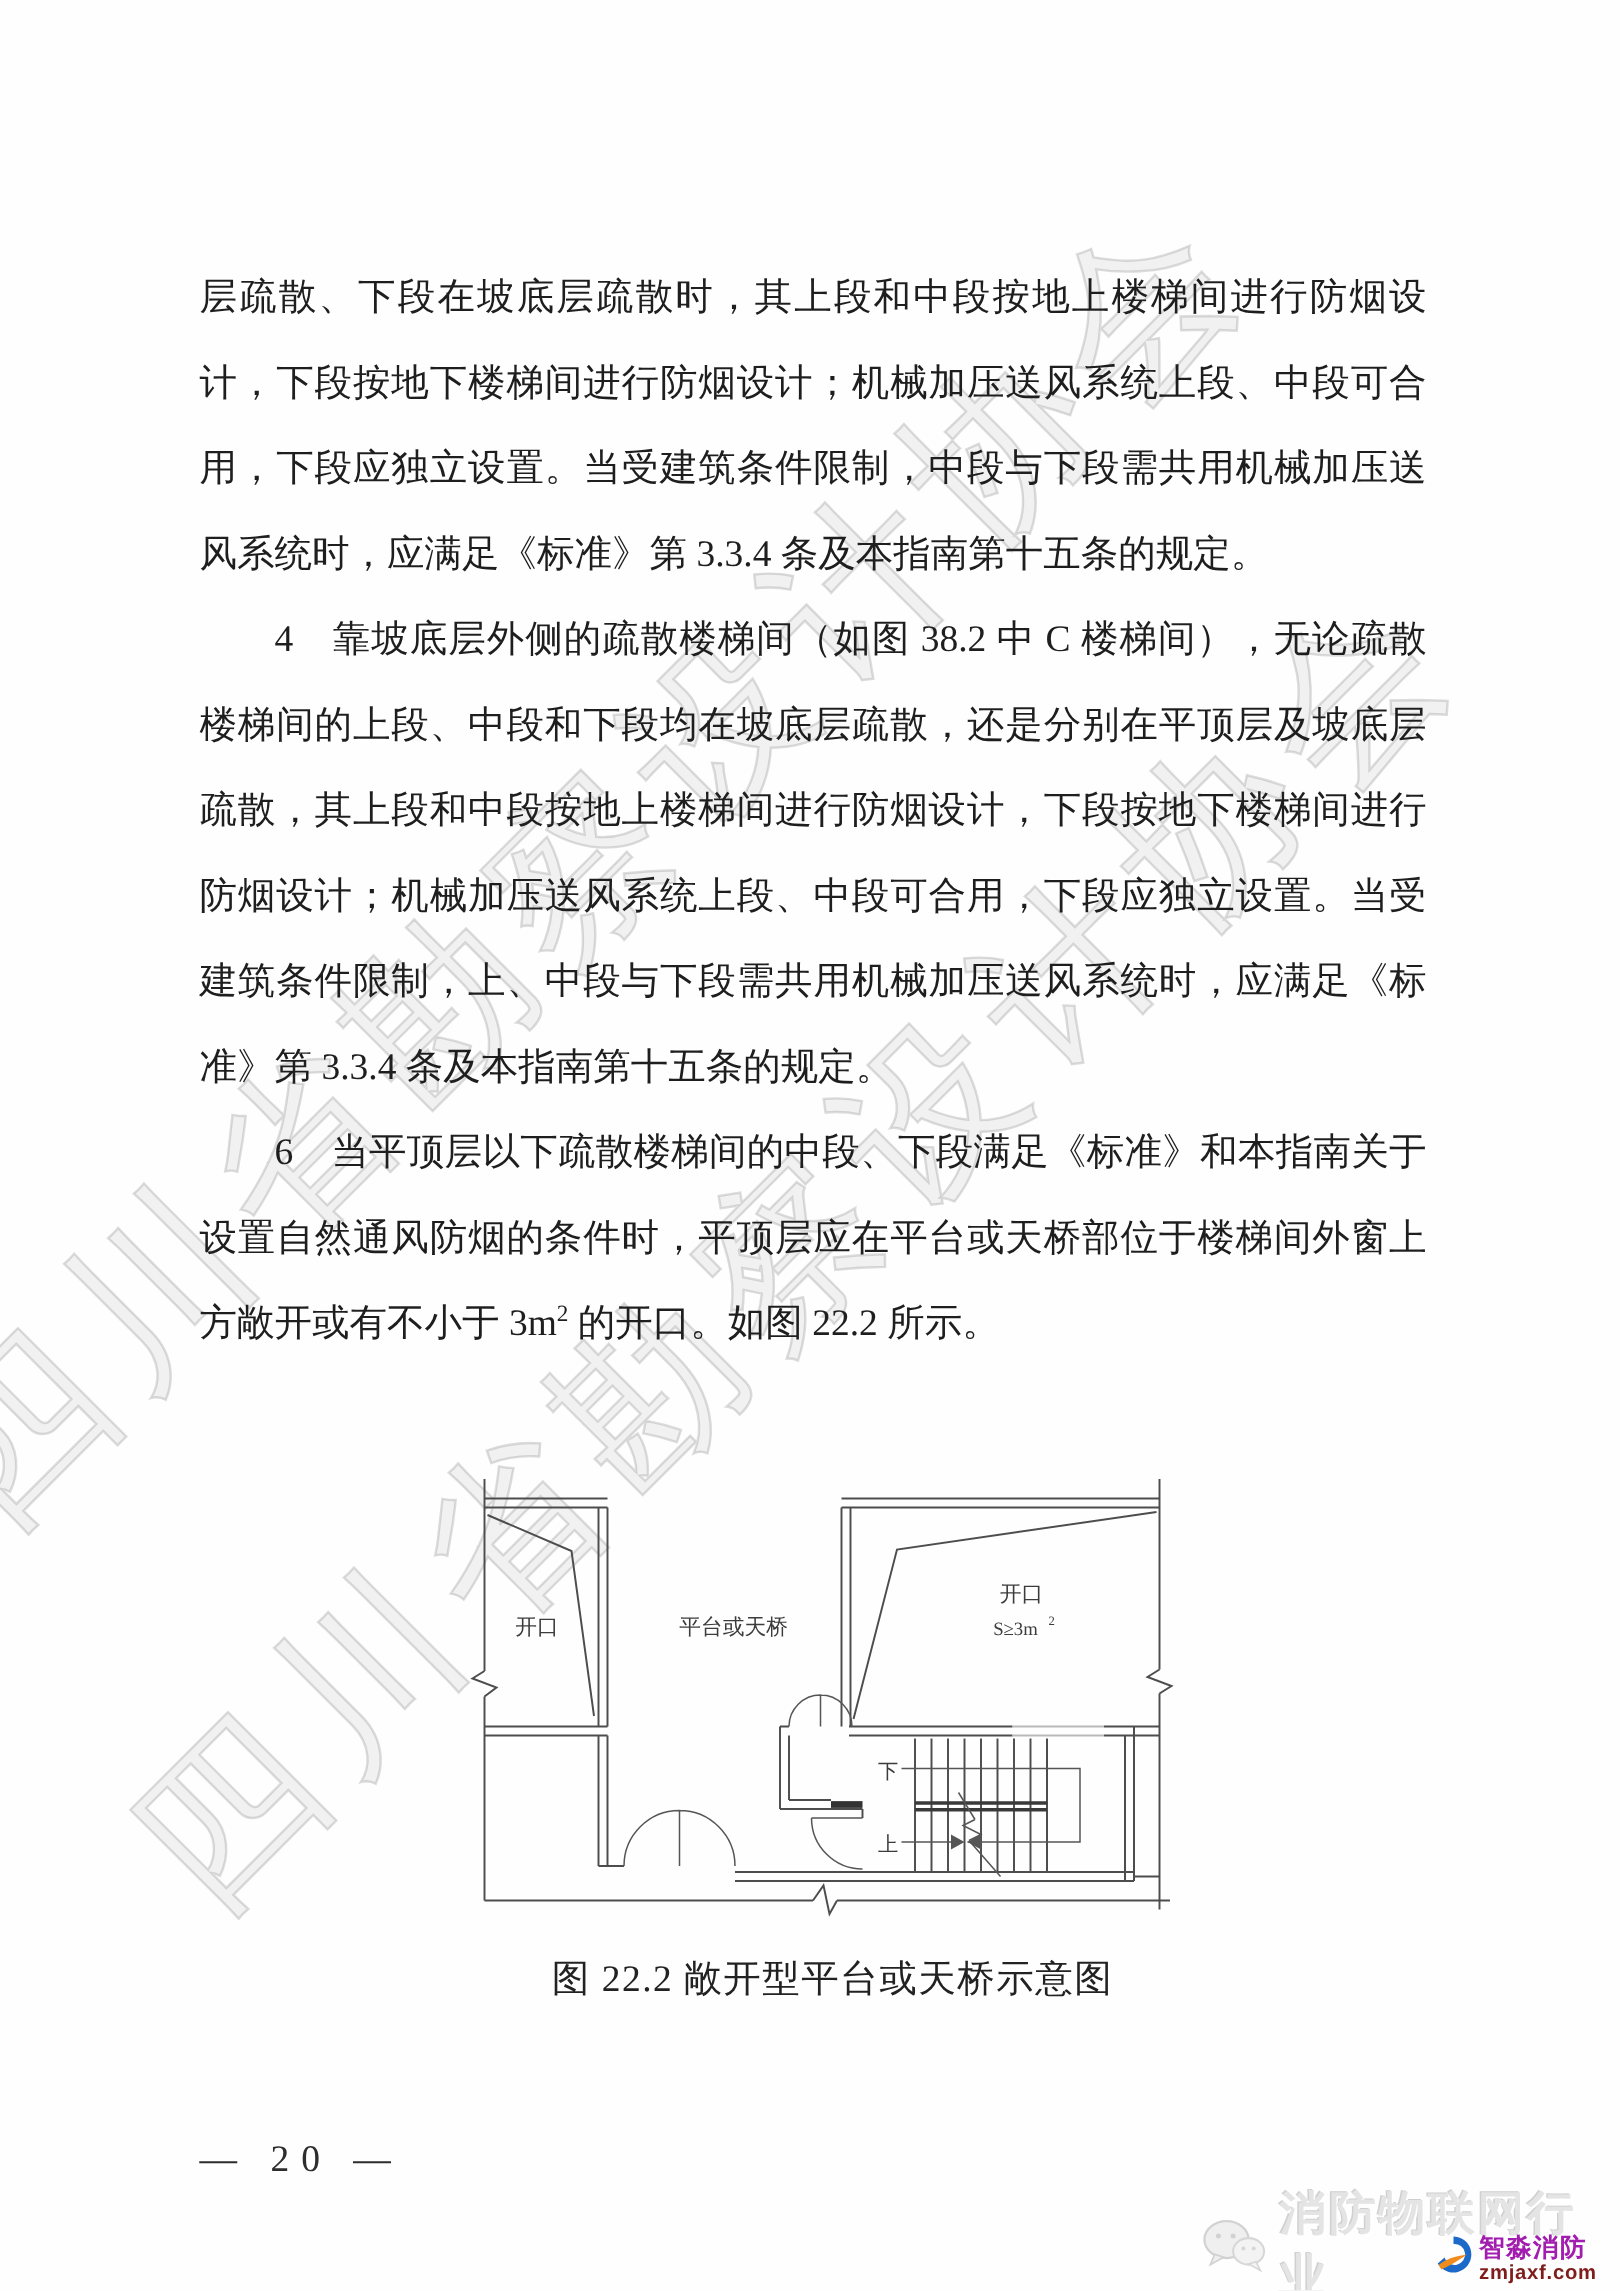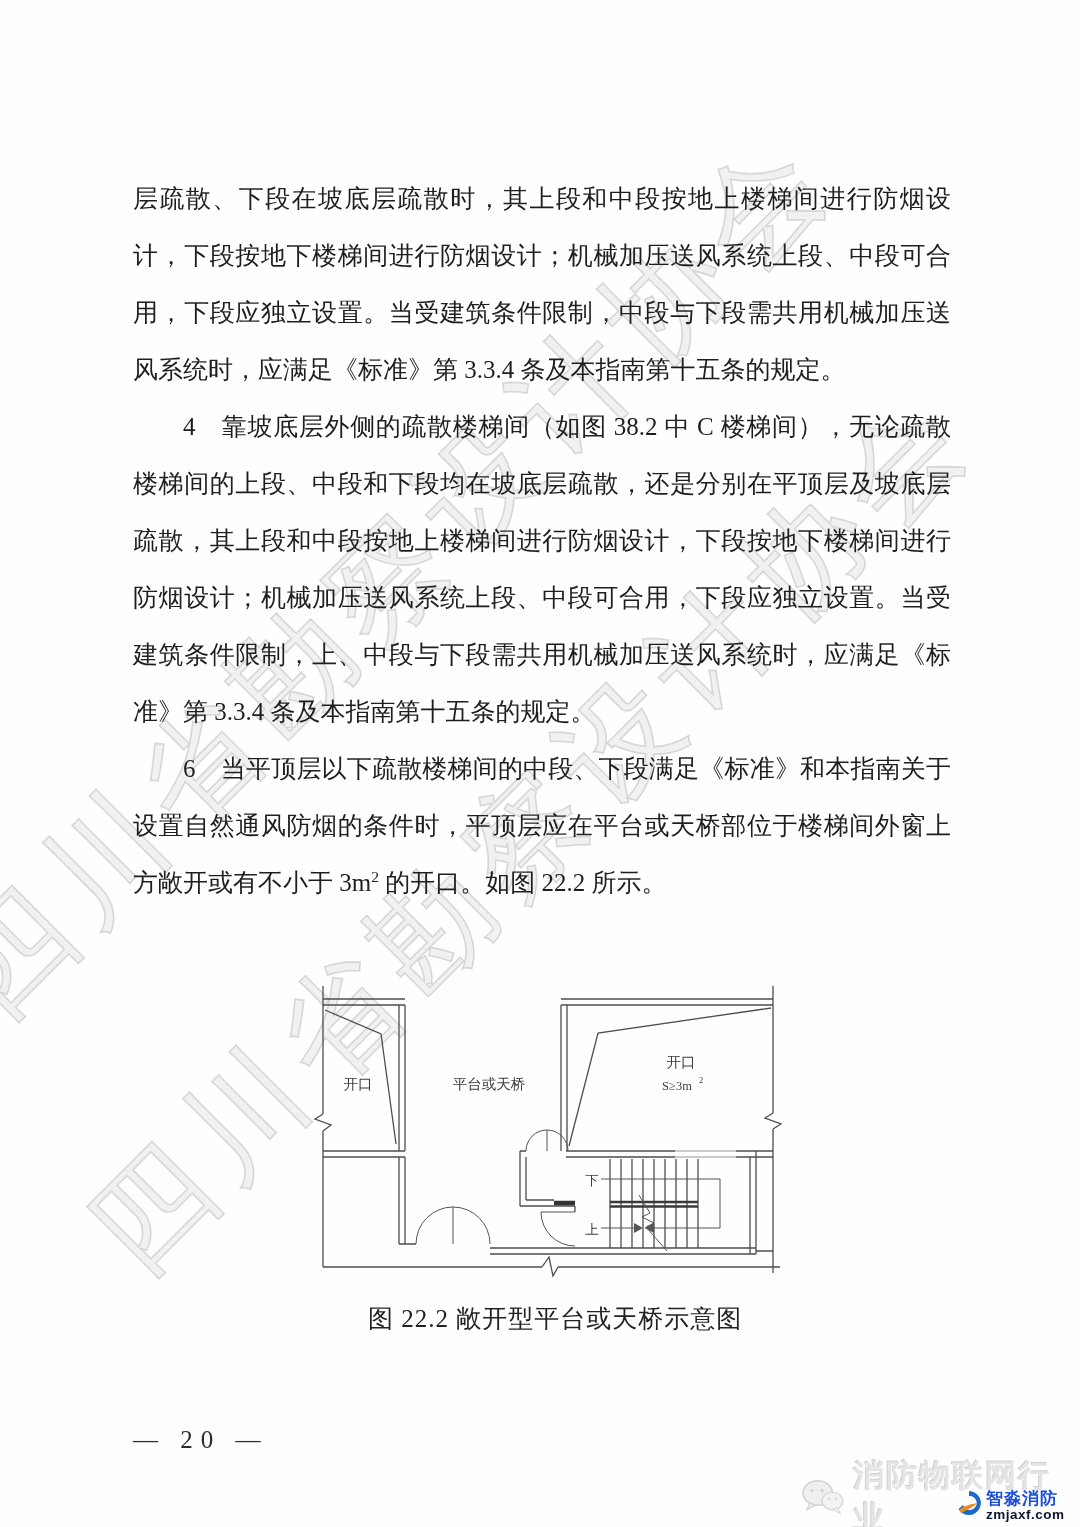--- a/index.html
+++ b/index.html
@@ -55,22 +55,22 @@
   .banner .banner-text{
     font-size:31px;font-weight:bold;letter-spacing:2px;color:#e4e4e4;
     text-shadow:1px 1px 0 #ffffff,-1px -1px 0 #d0d0d0;
   }
   .brand{
     position:absolute;left:956px;top:1490px;z-index:3;
     display:flex;align-items:flex-start;gap:4px;
     font-family:"Liberation Sans","DejaVu Sans",sans-serif;
   }
   .brand-col{display:flex;flex-direction:column;line-height:1.05;}
-  .brand-name{font-size:17px;font-weight:bold;color:#1d4ed8;letter-spacing:1px;}
-  .brand-site{font-size:13.5px;font-weight:bold;color:#0f172a;letter-spacing:0.5px;}
+  .brand-name{font-size:17px;font-weight:bold;color:#a21caf;letter-spacing:1px;}
+  .brand-site{font-size:13.5px;font-weight:bold;color:#7f1d1d;letter-spacing:0.5px;}
 </style>
 </head>
 <body>
 
 <div id="page">
 
   <div class="wm wm-a">四川省勘察设计协会</div>
   <div class="wm wm-b">四川省勘察设计协会</div>
 
   <div class="bodytext">

